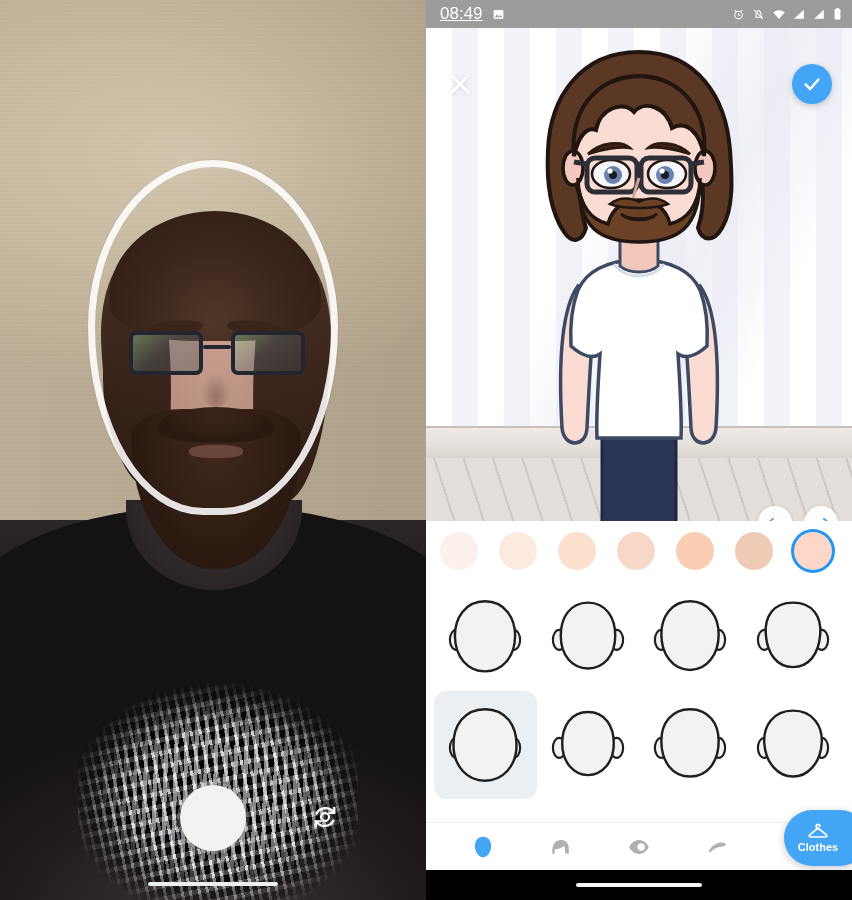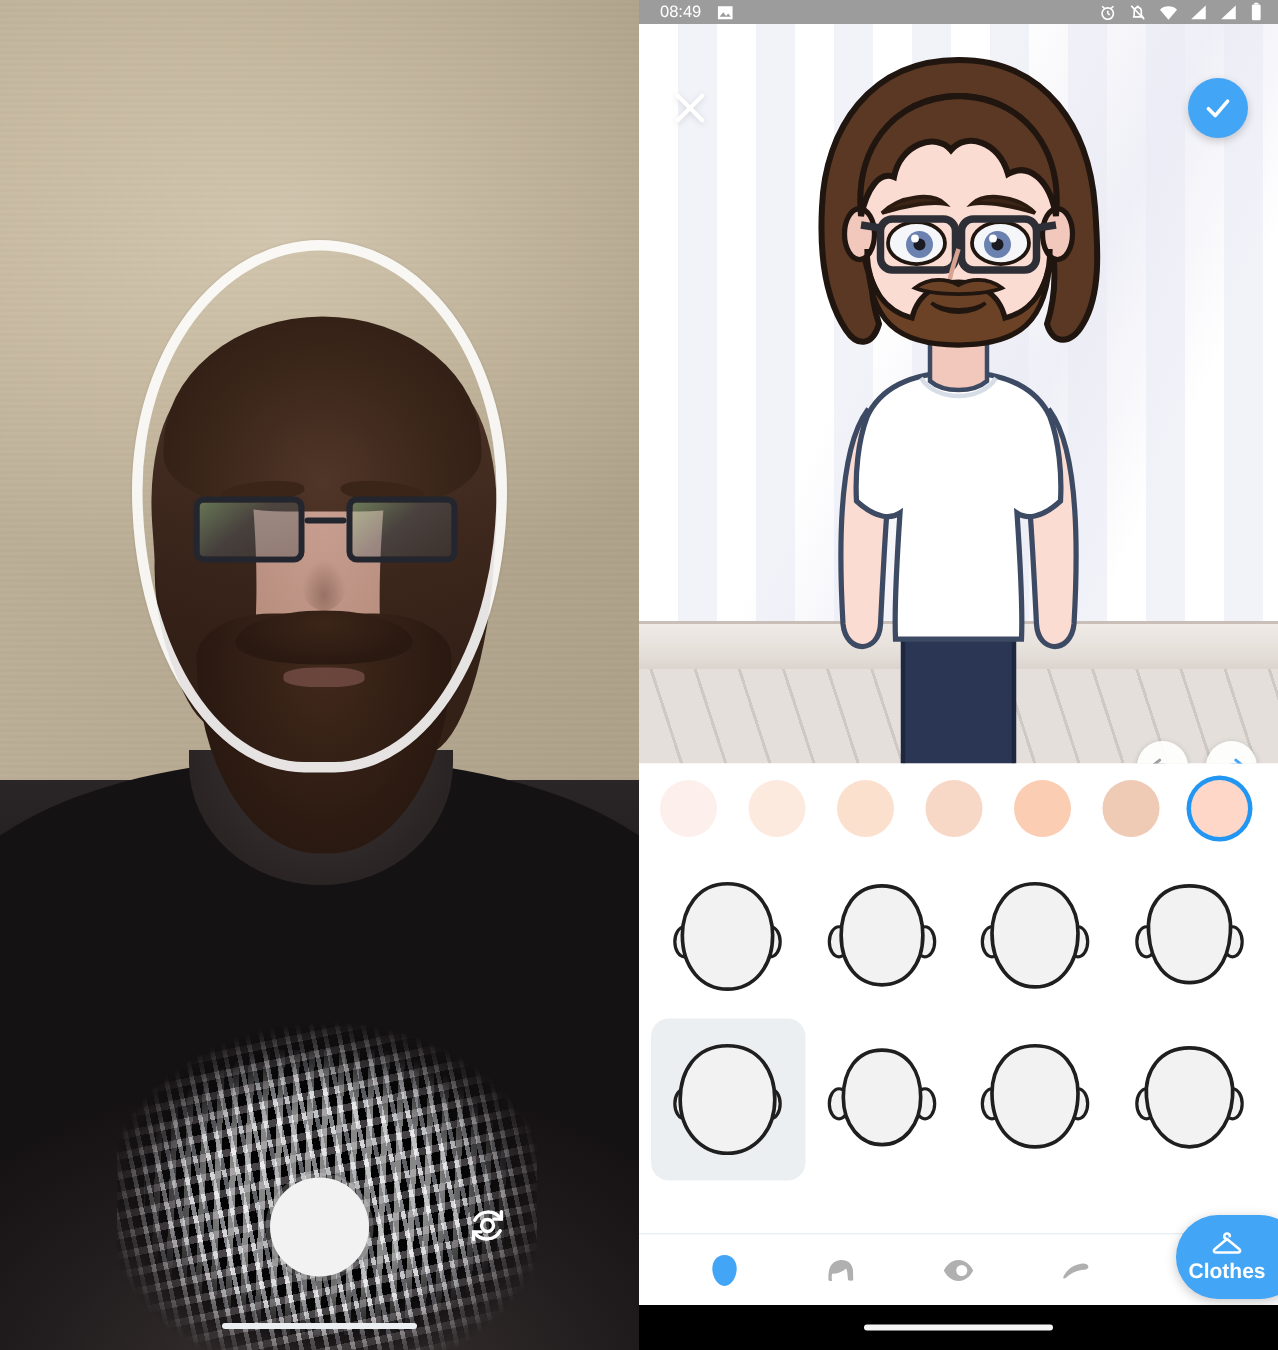--- a/index.html
+++ b/index.html
@@ -157,23 +157,23 @@
   .gesture-bar-left{
     position:absolute; left:50%; transform:translateX(-50%); bottom:14px;
     width:130px; height:4px; border-radius:3px; background:#eceff1;
   }
 
   
   .editor-panel{
     position:relative; width:426px; height:900px; background:#fff; overflow:hidden;
   }
   .status-bar{
-    position:relative; height:16px; background:#9c9c9c; color:#fff;
+    position:relative; height:28px; background:#9c9c9c; color:#fff;
     display:flex; align-items:center; justify-content:space-between;
-    padding: 0 10px 0 14px; font-size:11px; z-index: 20;
+    padding: 0 10px 0 14px; font-size:17px; z-index: 20; text-decoration: underline;
   }
   .sb-left{ display:flex; align-items:center; gap:9px; }
   .sb-right{ display:flex; align-items:center; gap:7px; }
   .sb-icon{ display:block; }
 
   .preview{
     position:relative; height:493px; overflow:hidden;
     background:#f7f7fa;
   }
   .wall{
@@ -246,21 +246,21 @@
     padding: 0 18px;
   }
   .tab-item{ cursor:pointer; display:flex; align-items:center; justify-content:center; width:42px; height:42px;}
   .clothes-fab{
     position:absolute; right:-16px; bottom:34px;
     width:84px; height:56px; border-radius:28px; background:#42a5f5;
     display:flex; flex-direction:column; align-items:center; justify-content:center;
     gap:1px; color:#fff; box-shadow: 0 2px 8px rgba(0,0,0,.22);
     cursor:pointer; z-index: 14;
   }
-  .clothes-label{ font-size:14px; font-weight:bold; margin-right:16px; }
+  .clothes-label{ font-size:11px; font-weight:bold; margin-right:16px; }
   .clothes-ic{ margin-right:16px; }
   .nav-black{
     position:absolute; left:0; bottom:0; width:426px; height:30px; background:#000;
   }
   .gesture-bar{
     position:absolute; left:50%; transform:translateX(-50%); bottom:13px;
     width:126px; height:4px; border-radius:3px; background:#f5f5f5;
   }
 </style>
 </head>

